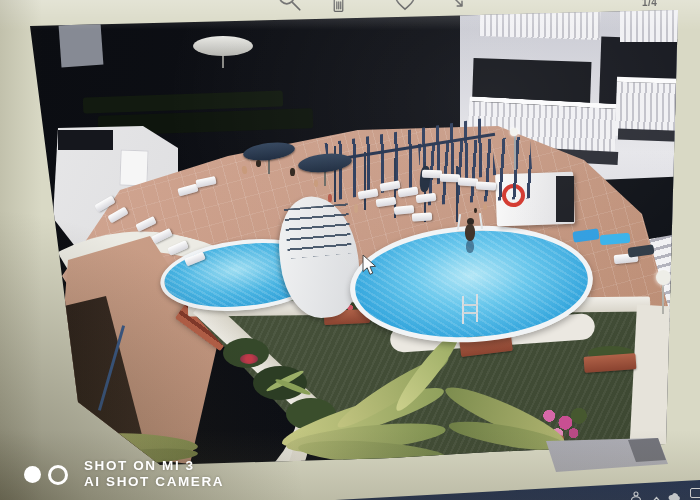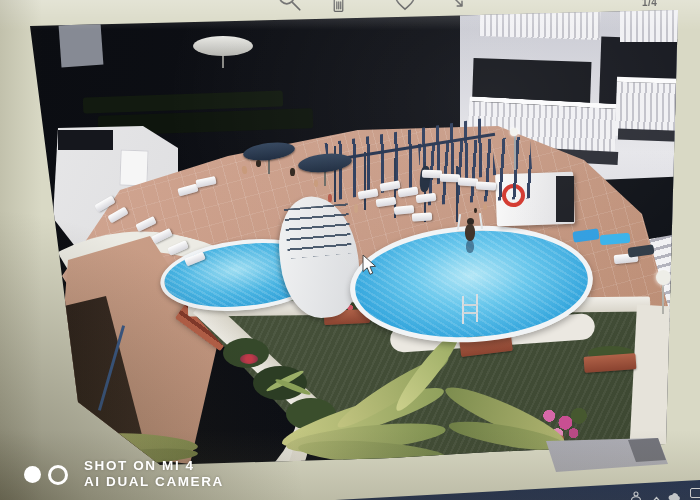--- a/index.html
+++ b/index.html
@@ -293,16 +293,16 @@
 </span>
 <span class="tray" style="left:690px;top:488px;width:14px;height:8px;border:1.4px solid #e8e8ee;border-radius:2px"></span>
 
 <div id="shade"></div>
 <div id="watermark">
   <span class="circles">
     <span id="wm-circle-filled"></span>
     <span id="wm-circle-outline"></span>
   </span>
   <span id="wm-text">
-    <span>SHOT ON MI 4</span><br>
-    <span>AI DUAL CAMERA</span>
+    <span>SHOT ON MI 3</span><br>
+    <span>AI SHOT CAMERA</span>
   </span>
 </div>
 
 </body></html>

